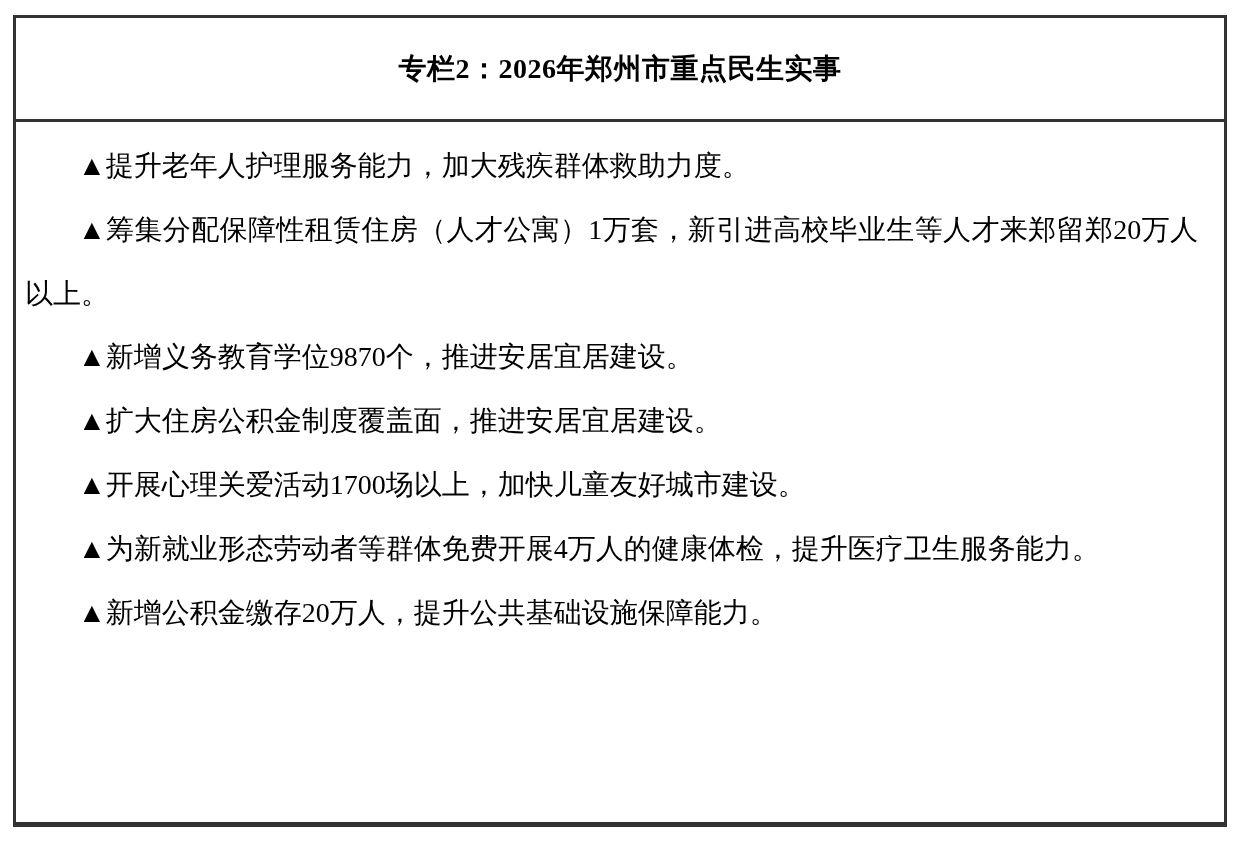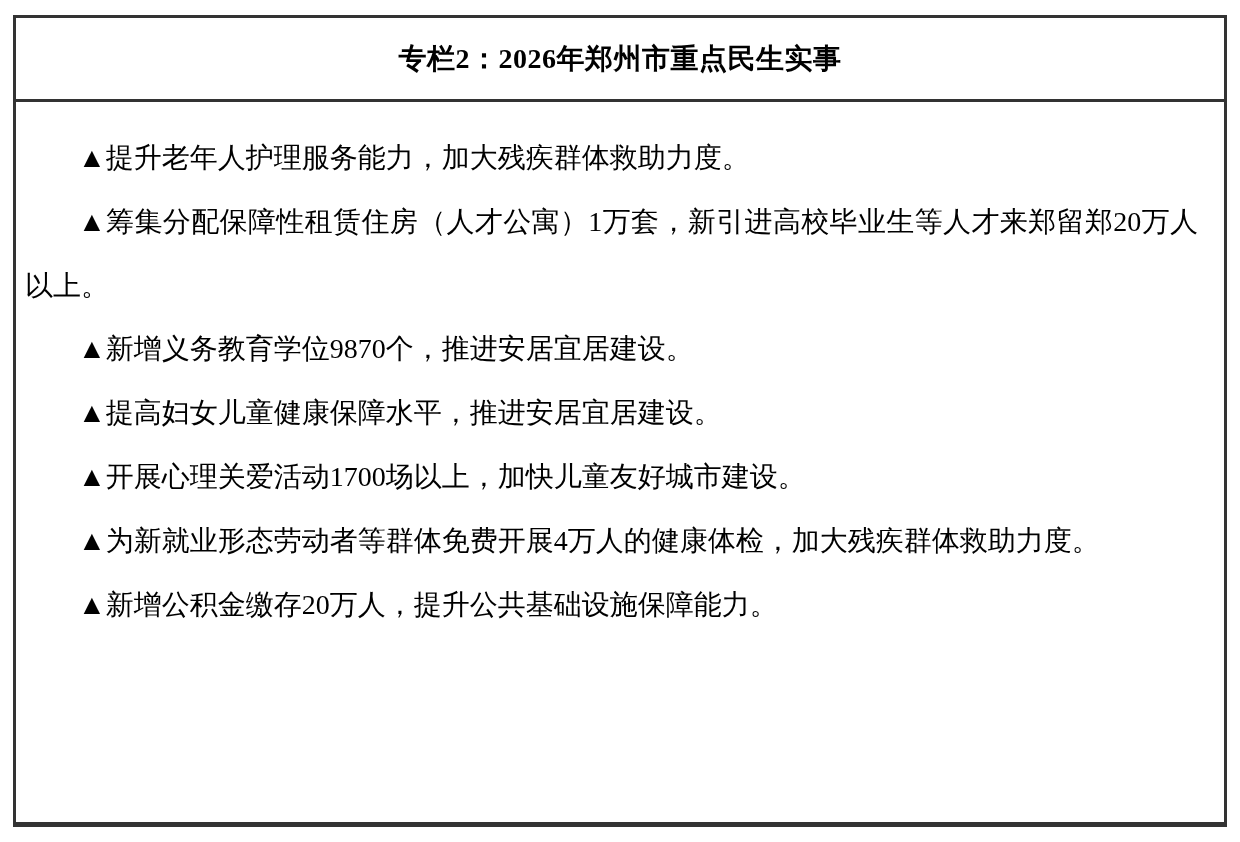--- a/index.html
+++ b/index.html
@@ -21,32 +21,32 @@
     width: 1214px;
     height: 812px;
     box-sizing: border-box;
     border: 3px solid #333333;
     border-bottom-width: 5px;
     background: #ffffff;
     overflow: hidden;
   }
   .panel-title {
     box-sizing: border-box;
-    height: 84px;
+    height: 104px;
     border-bottom: 3px solid #333333;
     display: flex;
     align-items: center;
     justify-content: center;
     font-size: 28px;
     font-weight: bold;
     letter-spacing: 0.5px;
   }
   .panel-body {
     box-sizing: border-box;
-    padding: 24px 26px 0 9px;
+    padding: 12px 26px 0 9px;
   }
   .panel-body p.item {
     margin: 0;
     padding: 0;
     font-size: 28px;
     line-height: 63.8px;
     text-indent: 53px;
     text-align: justify;
     text-justify: inter-ideograph;
     line-break: strict;
@@ -58,18 +58,18 @@
 </style>
 </head>
 <body>
 
 <div class="panel">
   <div class="panel-title">专栏2：2026年郑州市重点民生实事</div>
   <div class="panel-body">
       <p class="item"><span class="bullet">▲</span><span>提升老年人护理服务能力，加大残疾群体救助力度。</span></p>
       <p class="item"><span class="bullet">▲</span><span>筹集分配保障性租赁住房（人才公寓）1万套，新引进高校毕业生等人才来郑留郑20万人以上。</span></p>
       <p class="item"><span class="bullet">▲</span><span>新增义务教育学位9870个，推进安居宜居建设。</span></p>
-      <p class="item"><span class="bullet">▲</span><span>提高妇女儿童健康保障水平，推进安居宜居建设。</span></p>
+      <p class="item"><span class="bullet">▲</span><span>扩大住房公积金制度覆盖面，推进安居宜居建设。</span></p>
       <p class="item"><span class="bullet">▲</span><span>开展心理关爱活动1700场以上，加快儿童友好城市建设。</span></p>
-      <p class="item"><span class="bullet">▲</span><span>为新就业形态劳动者等群体免费开展4万人的健康体检，加大残疾群体救助力度。</span></p>
+      <p class="item"><span class="bullet">▲</span><span>为新就业形态劳动者等群体免费开展4万人的健康体检，提升医疗卫生服务能力。</span></p>
       <p class="item"><span class="bullet">▲</span><span>新增公积金缴存20万人，提升公共基础设施保障能力。</span></p>
     </div>
 </div>
 
 </body></html>

